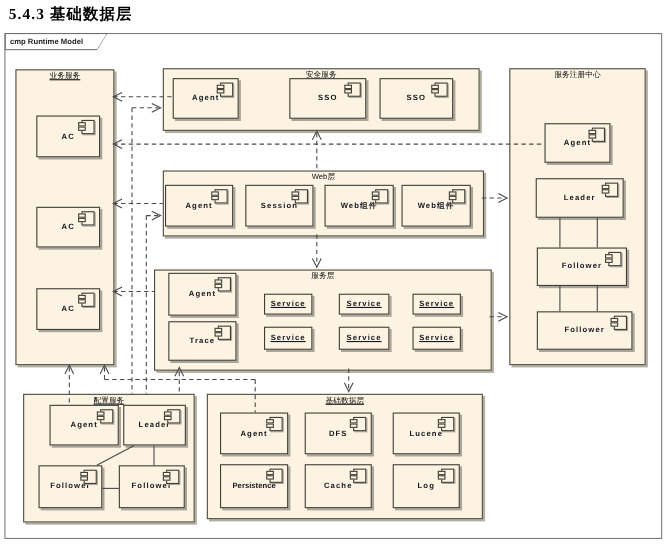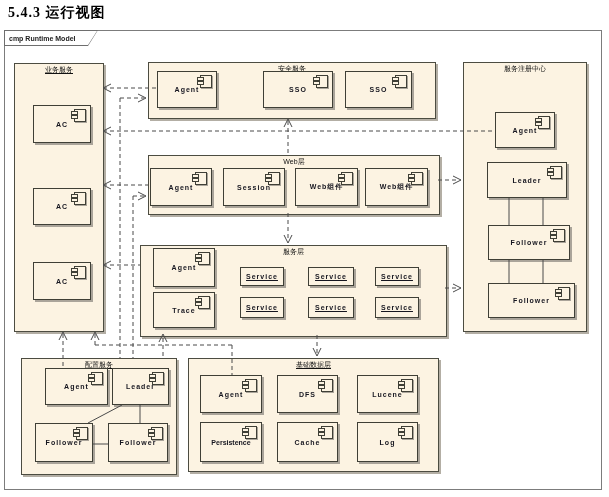--- a/index.html
+++ b/index.html
@@ -36,21 +36,21 @@
     font-size:7px;font-weight:bold;letter-spacing:1px;text-decoration:underline;color:#15151f;}
   svg.connectors{position:absolute;left:0;top:0;width:609px;height:497px;pointer-events:none;}
   svg.connectors line,svg.connectors polyline{stroke:#4a4a4a;stroke-width:1;fill:none;}
   .dash{stroke-dasharray:4 3;}
 </style>
 </head>
 <body>
 
 <div class="canvas">
 
-  <div class="heading">5.4.3  运行视图</div>
+  <div class="heading">5.4.3  基础数据层</div>
 
   <div class="frame"></div>
   <div class="tab-outer"></div>
   <div class="tab-inner">cmp Runtime Model</div>
 
   <div class="group" style="left:14px;top:63px;width:88px;height:267px;">
     <div class="group-title u">业务服务</div>
   </div>
   <div class="group" style="left:148px;top:62px;width:286px;height:55px;">
     <div class="group-title u">安全服务</div>

